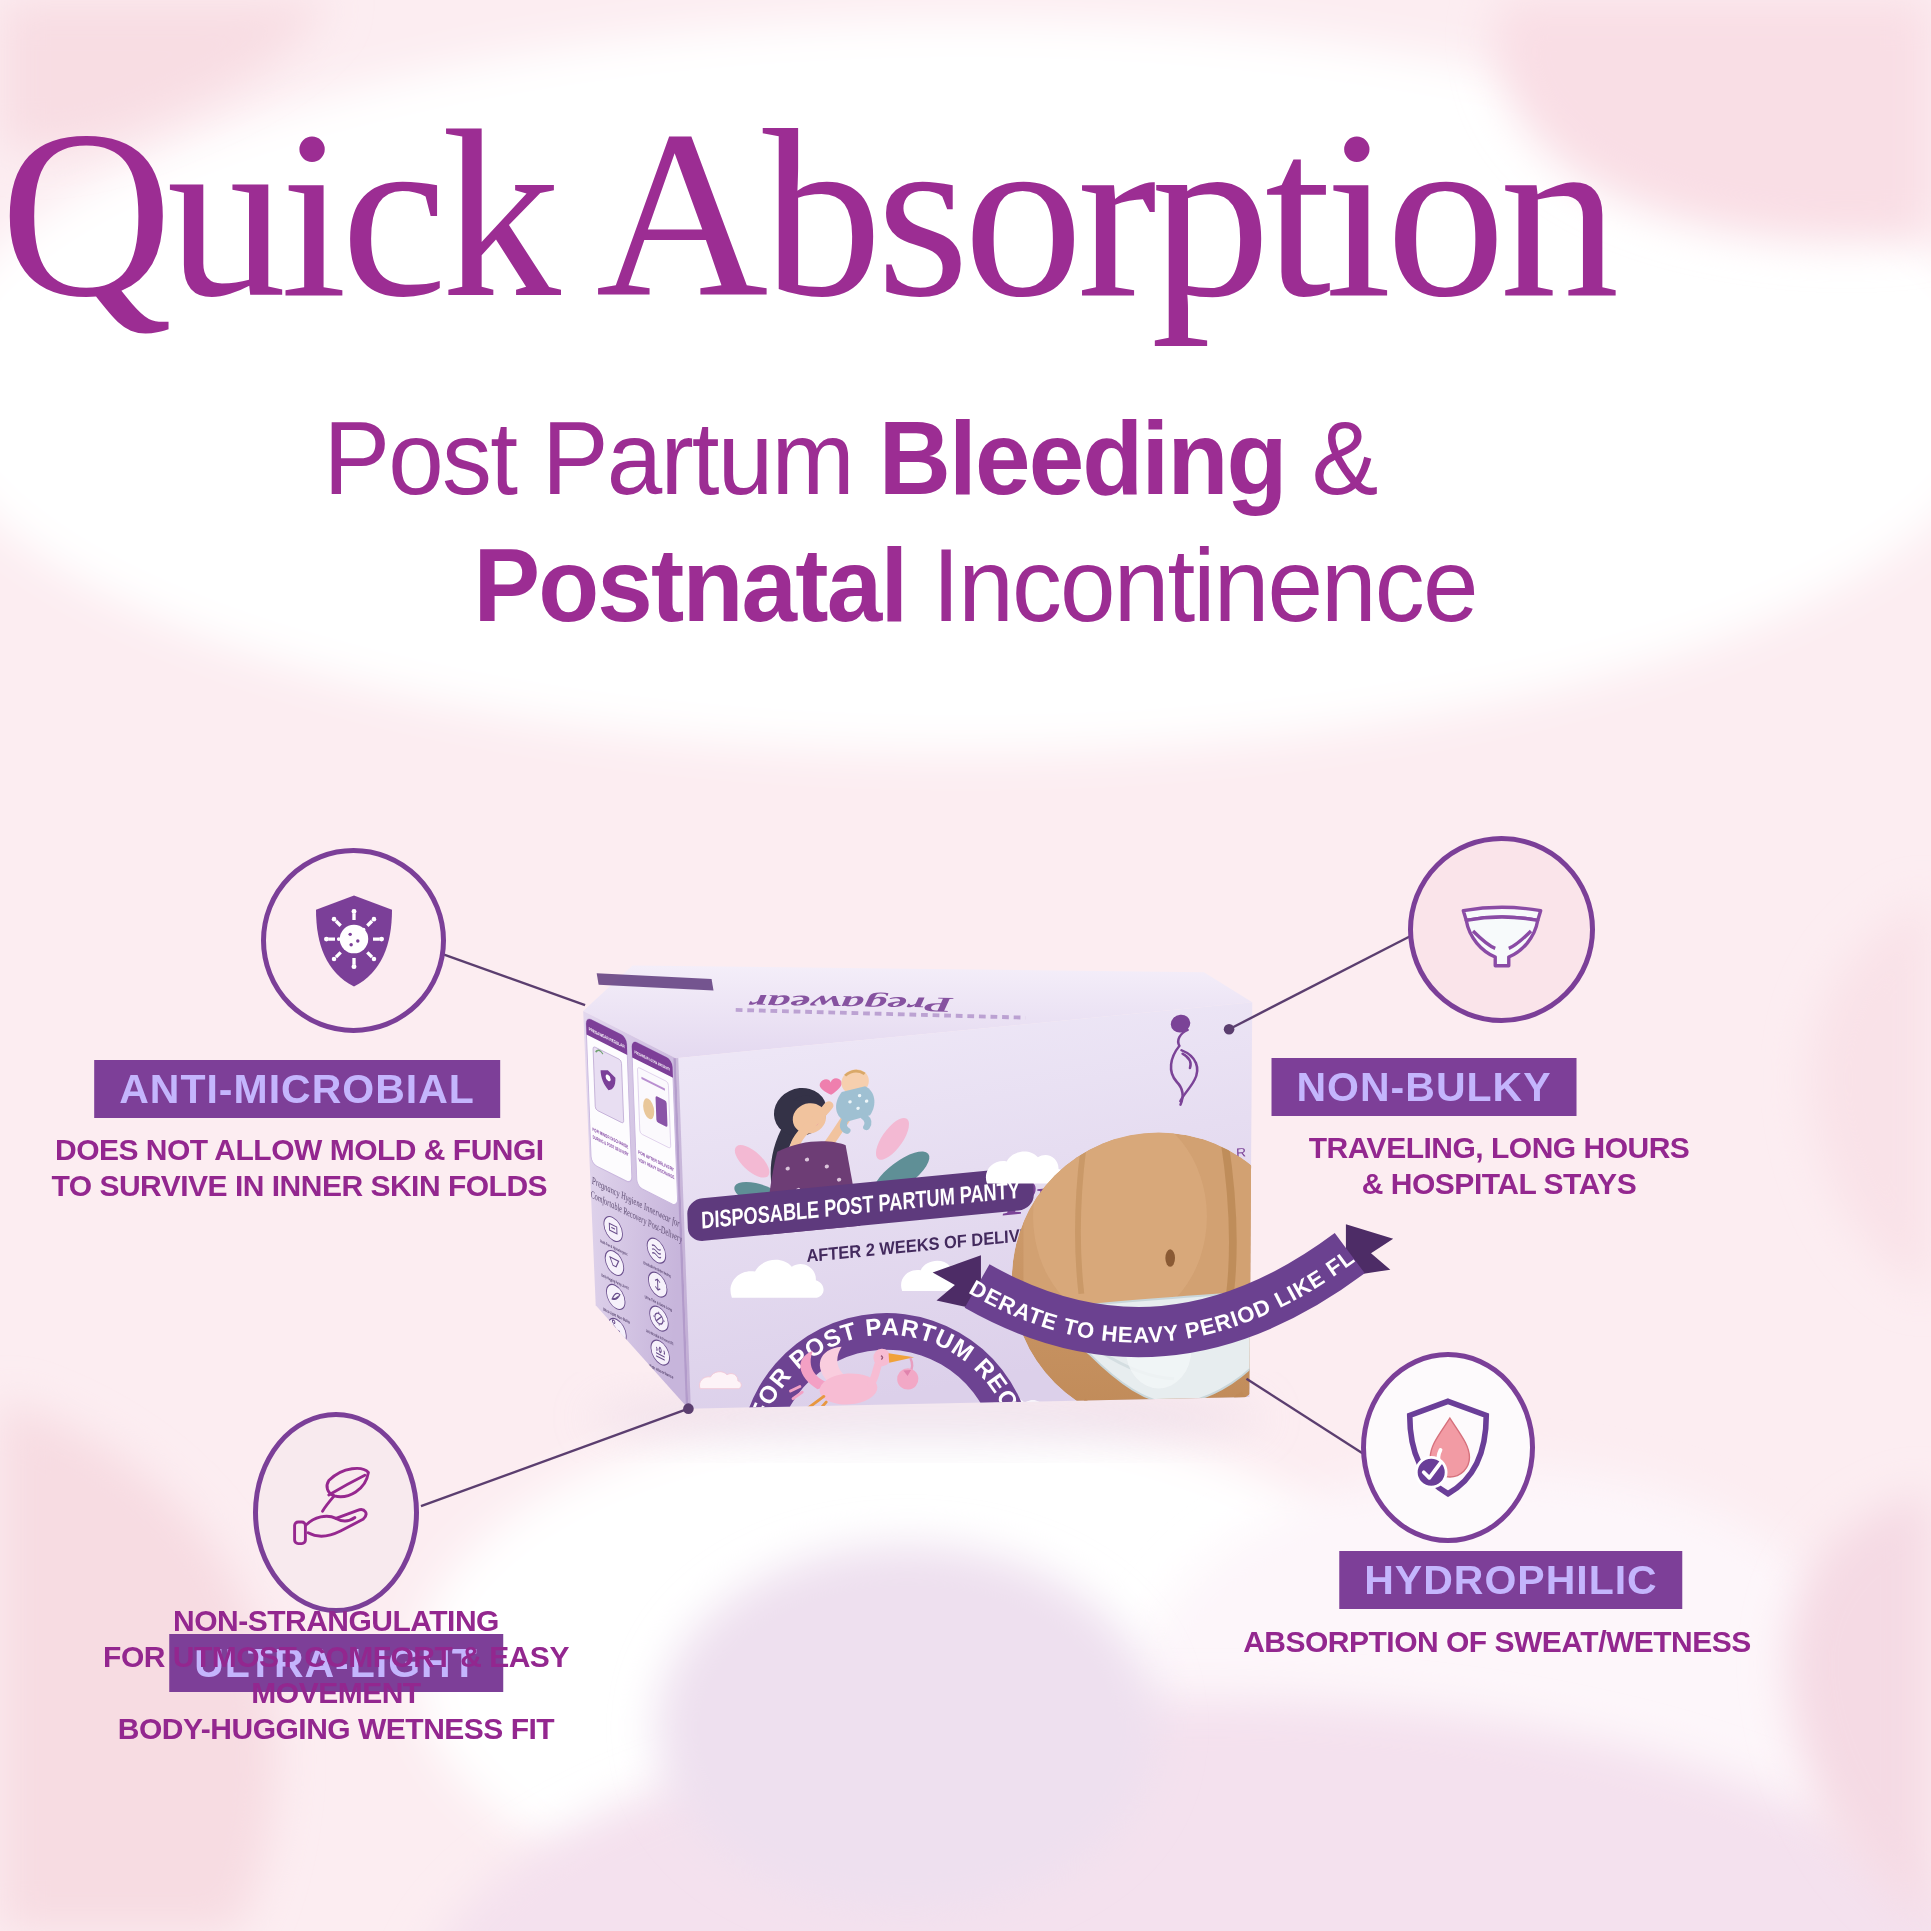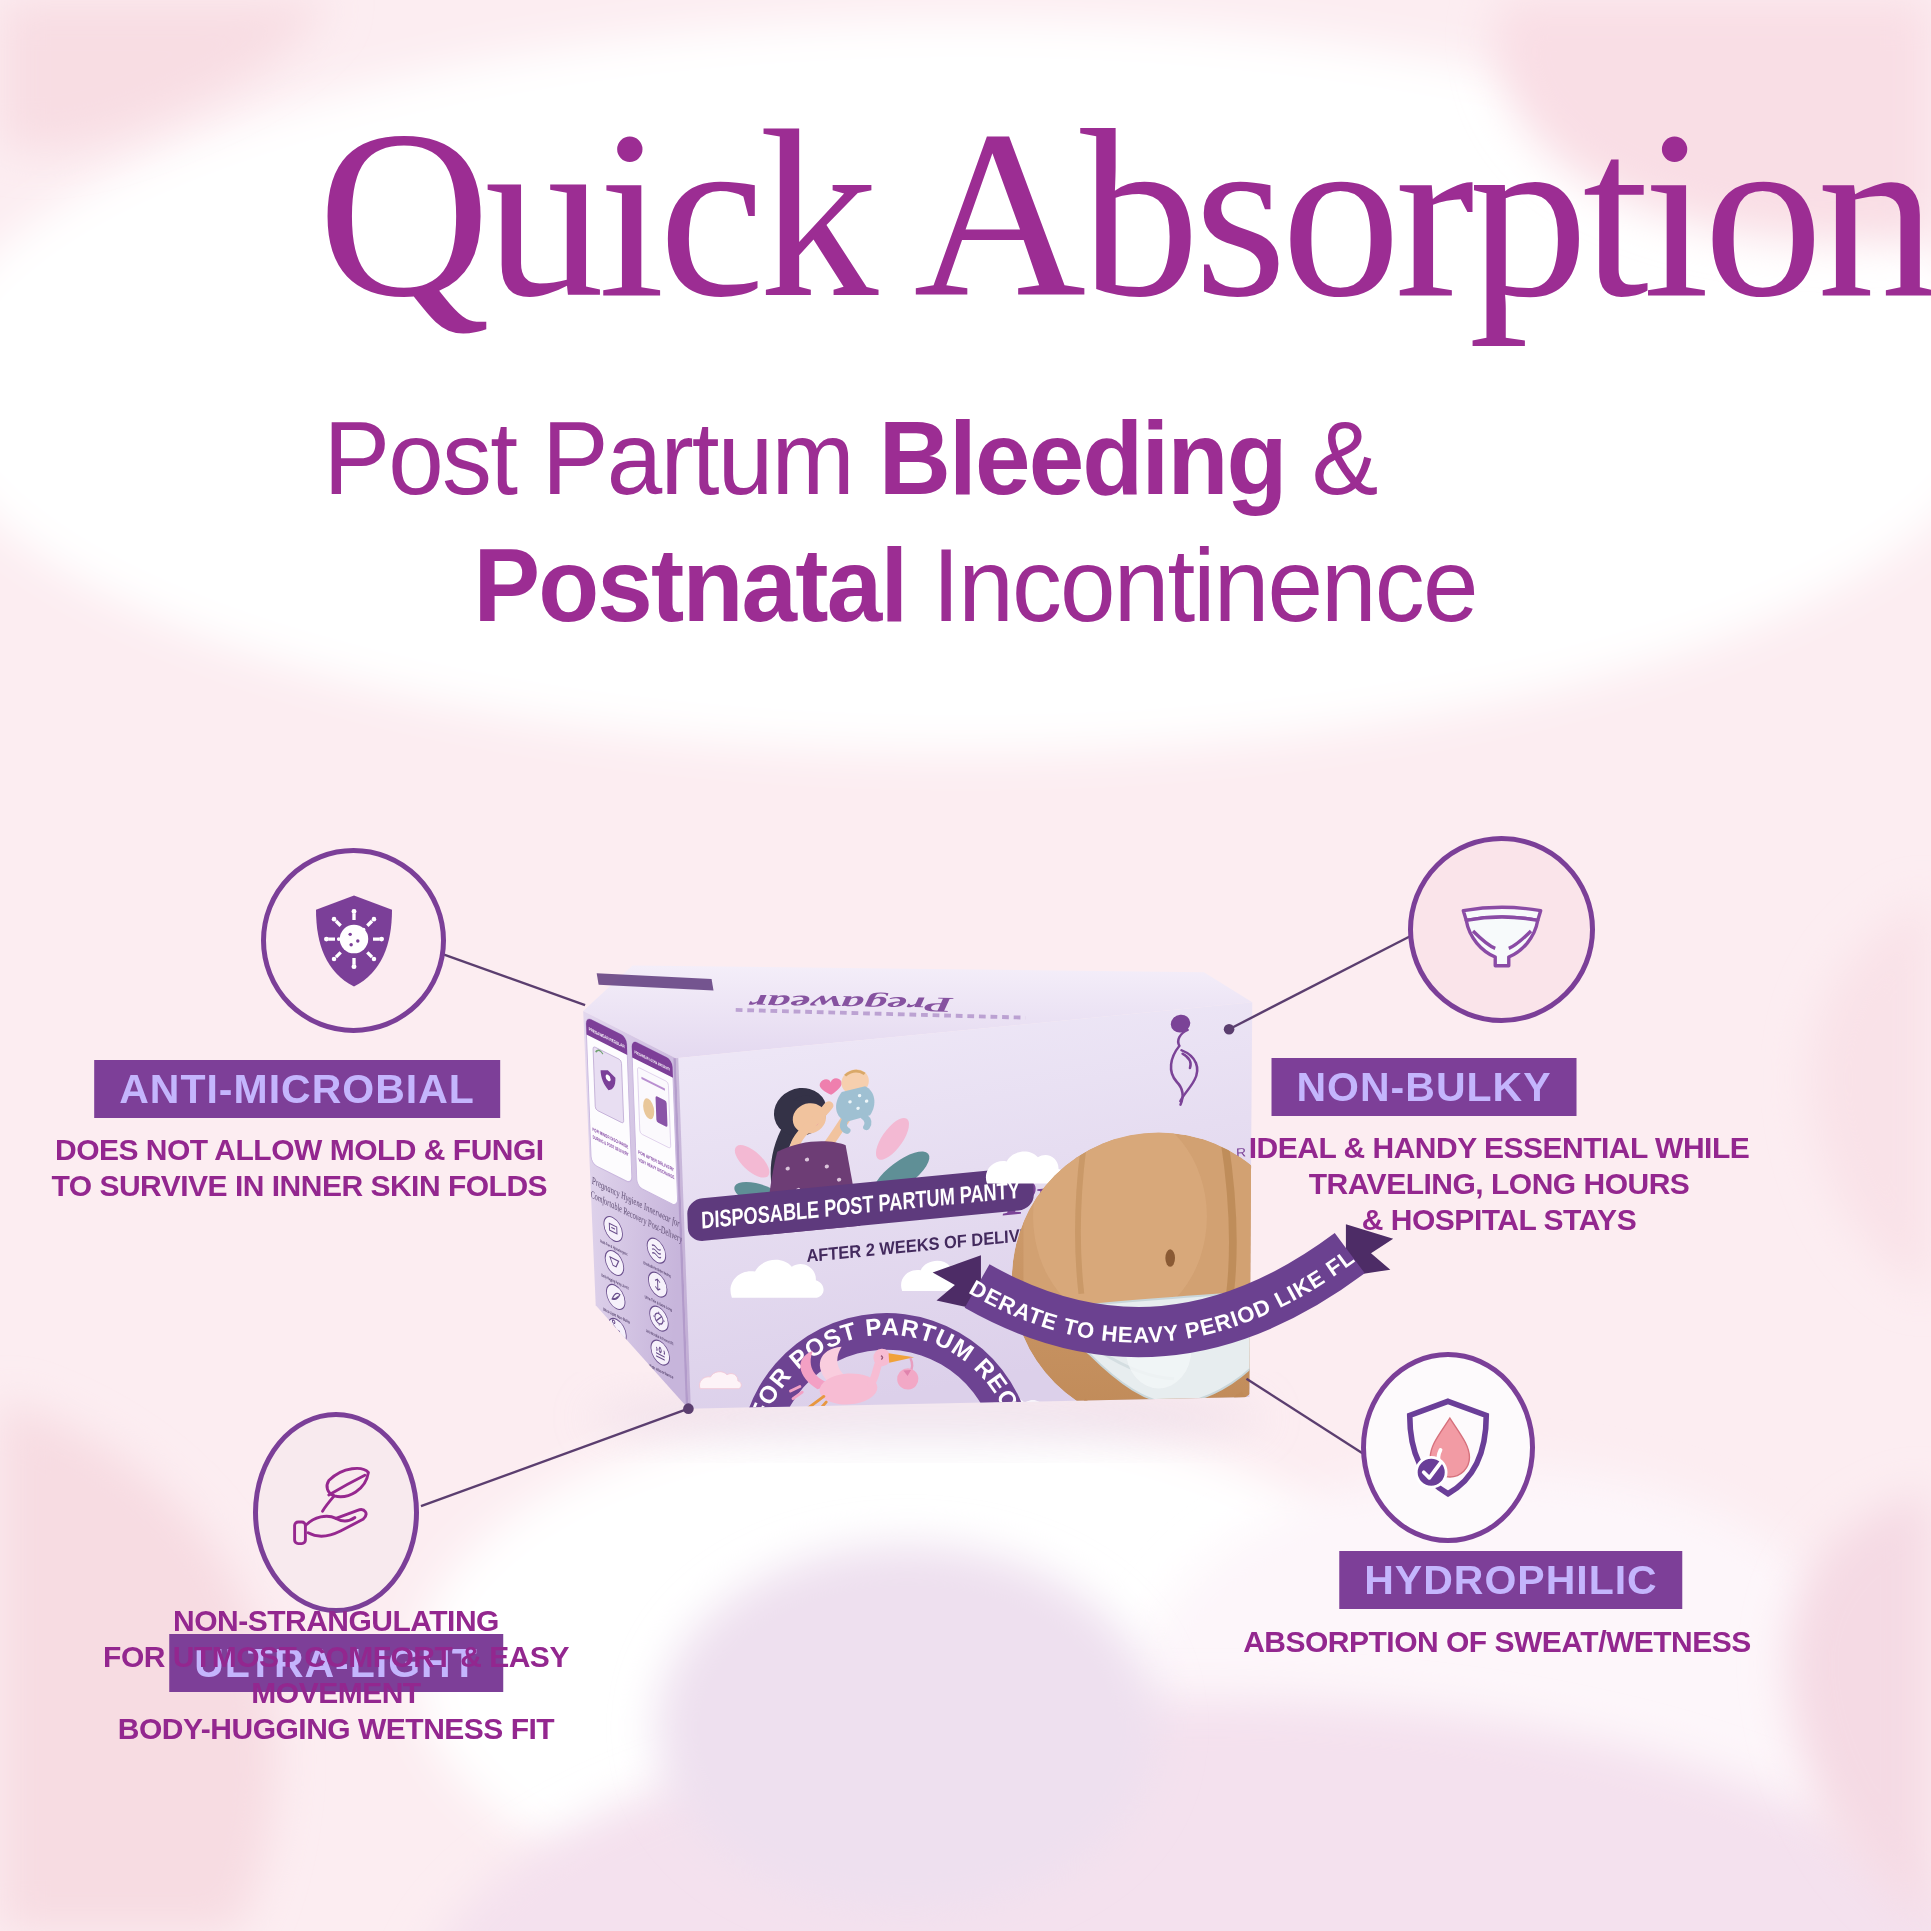--- a/index.html
+++ b/index.html
@@ -2,21 +2,21 @@
 <html style="--c-bg: #fcedf1; --c-title: #9c2d93; --c-bar: #7d3f98; --c-body: #93278f; --c-border: #7b3f98; --c-line: #5b3e6f; --c-banner: #5e3a7d; --c-arch: #6d4392; --c-ribbon: #6b4190; --c-script: #7b4397;"><head>
 <meta charset="utf-8">
 <style>
   html,body{margin:0;padding:0;background:#fff;}
   .stage{position:relative;width:1931px;height:1931px;overflow:hidden;
          background:var(--c-bg,#fcedf1);font-family:"Liberation Sans",sans-serif;}
   .stage svg{display:block;}
   .layer{position:absolute;left:0;top:0;width:1931px;height:1931px;}
 
   
-  .title{position:absolute;left:0;top:93px;width:1931px;text-align:right;
+  .title{position:absolute;left:0;top:93px;width:1931px;text-align:left;
          font-family:"Liberation Serif",serif;font-size:239px;line-height:1.02;
          letter-spacing:-5.8px;color:var(--c-title,#9c2d93);white-space:nowrap;}
   .sub{position:absolute;white-space:nowrap;transform:translateX(-50%) scaleX(.96);
        font-size:104px;line-height:1;letter-spacing:-1.9px;color:var(--c-title,#9c2d93);}
   .sub b{font-weight:bold;}
   #sub1{left:850px;top:406px;}
   #sub2{left:975px;top:533px;}
 
   
   .fcircle{position:absolute;border:5.8px solid var(--c-border,#7b3f98);border-radius:50%;
@@ -356,21 +356,20 @@
       <g stroke="#8a4ba5" stroke-width="3.5" fill="#f7fafb" stroke-linejoin="round">
         <path d="M20,40 Q60,33 100,40 L97,50 Q60,43 23,50 Z"></path>
         <path d="M23,50 C26,68 39,82 53,88 L53,97 L67,97 L67,88 C81,82 94,68 97,50 Q60,43 23,50 Z"></path>
         <path d="M30,61 Q45,76 53,79" fill="none"></path>
         <path d="M90,61 Q75,76 67,79" fill="none"></path>
       </g>
     </svg>
   </div>
   <div class="flabel" id="b-nb">NON-BULKY</div>
   <div class="ftext" id="t-nb">
-    <div>IDEAL &amp; HANDY ESSENTIAL WHILE</div>
     <div>TRAVELING, LONG HOURS</div>
     <div>&amp; HOSPITAL STAYS</div>
   </div>
 
   <div class="fcircle" id="c-ul">
     <svg width="108" height="108" viewBox="0 0 120 120">
       <g stroke="#96288f" stroke-width="3.2" fill="none" stroke-linecap="round" stroke-linejoin="round">
         <path d="M52,24 C68,8 90,8 96,15 C93,34 74,45 58,41 C50,38 48,30 52,24 Z"></path>
         <path d="M52,40 q20,-12 40,-22"></path>
         <path d="M58,41 C52,48 48,53 45,58"></path>

